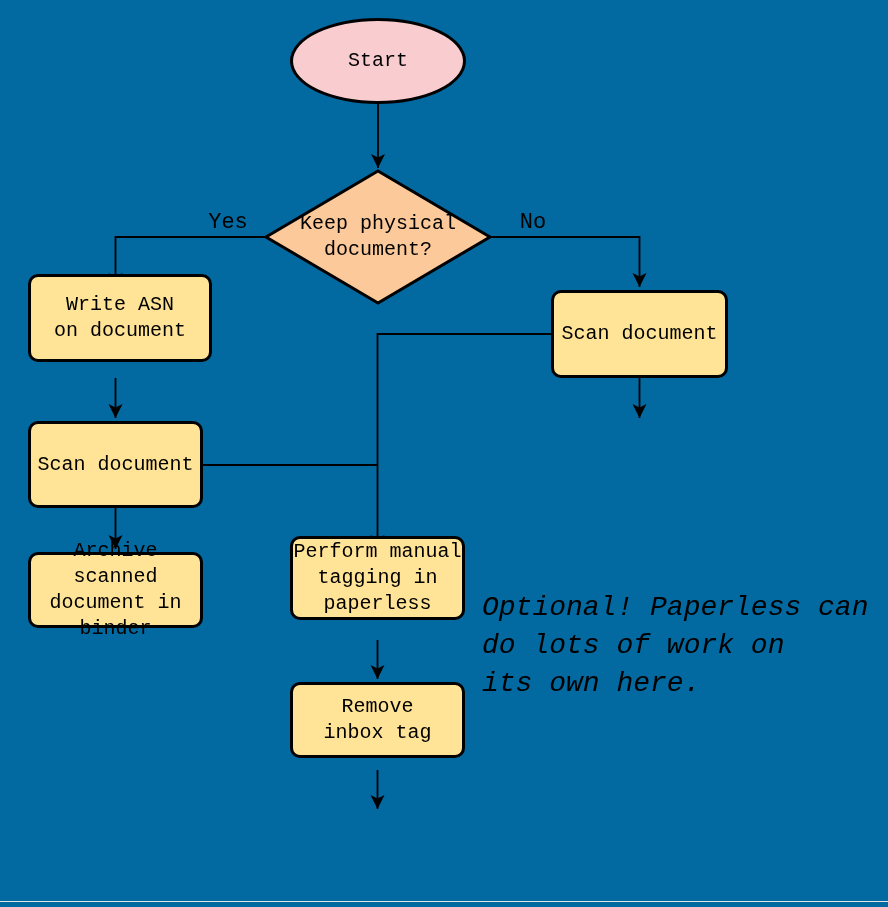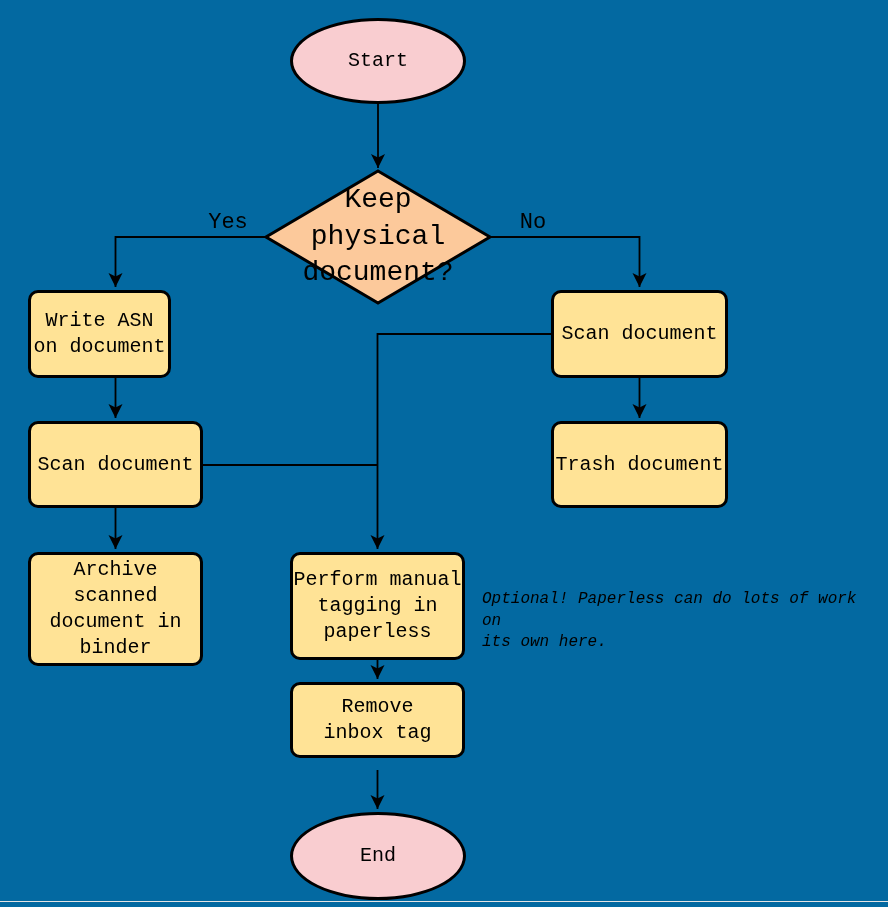--- a/index.html
+++ b/index.html
@@ -27,32 +27,32 @@
     white-space: pre-line;
   }
   .process { border-radius: 10px; }
   .terminal { border-radius: 50%; border-width: 3.5px; }
   .decision-label {
     position: absolute;
     display: flex;
     align-items: center;
     justify-content: center;
     text-align: center;
-    font-size: 28px;
+    font-size: 20px;
     line-height: 1.3;
     white-space: pre-line;
   }
   .edge-label {
     position: absolute;
     font-size: 22px;
     text-align: center;
   }
   .annotation {
     position: absolute;
-    font-size: 16px;
+    font-size: 28px;
     font-style: italic;
     line-height: 1.35;
     white-space: pre-line;
   }
   .bottom-line {
     position: absolute;
     left: 0; right: 0; top: 901px; height: 1px;
     background: #e4e4e4;
   }
 </style>
@@ -84,39 +84,37 @@
 
   <div class="node terminal" style="left: 290px; top: 18px; width: 176px; height: 86px; background-color: rgb(249, 205, 208);">Start</div>
 
   <div class="decision-label" style="left:288px; top:210px; width:180px; height:54px;">Keep physical
 document?</div>
 
   <div class="edge-label" style="left:203px; top:210px; width:50px;">Yes</div>
 
   <div class="edge-label" style="left:508px; top:210px; width:50px;">No</div>
 
-  <div class="node process" style="left: 28px; top: 290px; width: 143px; height: 88px; background-color: rgb(255, 227, 150);">Write ASN
+  <div class="node process" style="left: 28px; top: 274px; width: 184px; height: 88px; background-color: rgb(255, 227, 150);">Write ASN
 on document</div>
 
   <div class="node process" style="left: 28px; top: 421px; width: 175px; height: 87px; background-color: rgb(255, 227, 150);">Scan document</div>
 
-  <div class="node process" style="left: 28px; top: 552px; width: 175px; height: 114px; background-color: rgb(255, 227, 150);">Archive scanned
+  <div class="node process" style="left: 28px; top: 552px; width: 175px; height: 76px; background-color: rgb(255, 227, 150);">Archive scanned
 document in
 binder</div>
 
   <div class="node process" style="left: 551px; top: 290px; width: 177px; height: 88px; background-color: rgb(255, 227, 150);">Scan document</div>
 
-  <div class="node process" style="left: 551px; top: 421px; width: 177px; height: 87px; background-color: rgb(255, 227, 150);">Trash document</div>
 
-  <div class="node process" style="left: 290px; top: 552px; width: 175px; height: 108px; background-color: rgb(255, 227, 150);">Perform manual
+  <div class="node process" style="left: 290px; top: 536px; width: 175px; height: 84px; background-color: rgb(255, 227, 150);">Perform manual
 tagging in
 paperless</div>
 
   <div class="annotation" style="left:482px; top:589px; width:400px;">Optional! Paperless can do lots of work on
 its own here.</div>
 
   <div class="node process" style="left: 290px; top: 682px; width: 175px; height: 76px; background-color: rgb(255, 227, 150);">Remove
 inbox tag</div>
 
-  <div class="node terminal" style="left: 290px; top: 812px; width: 176px; height: 88px; background-color: rgb(249, 205, 208);">End</div>
 
   <div class="bottom-line"></div>
 </div>
 
 </body></html>

